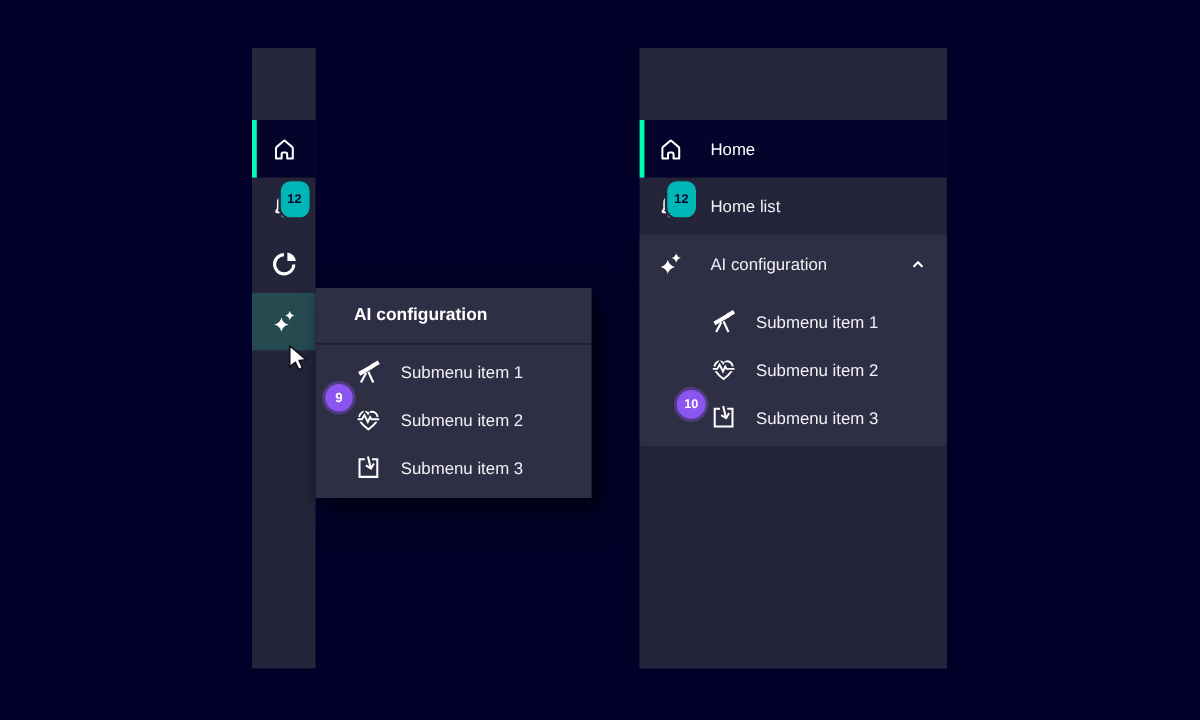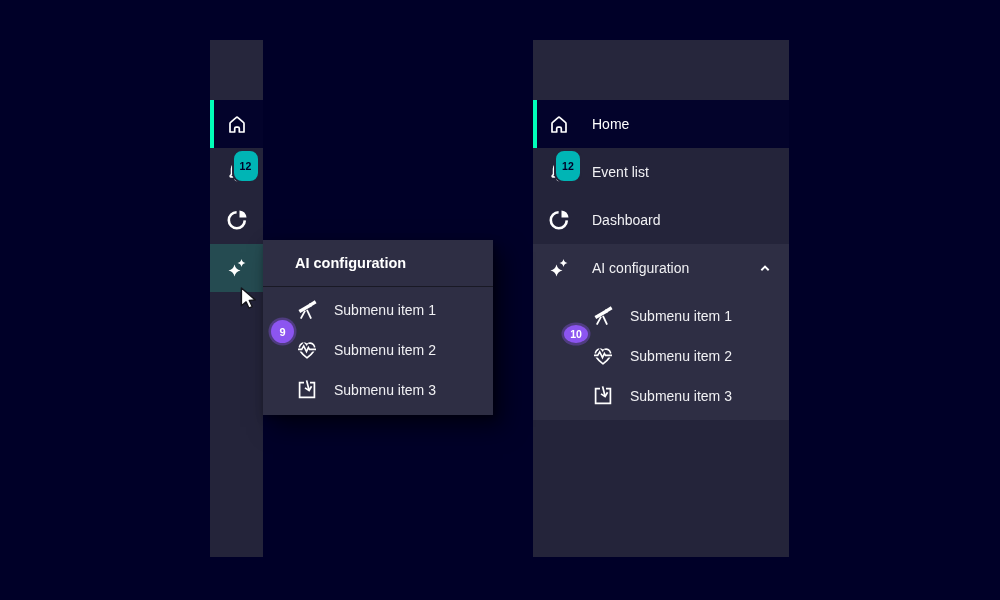--- a/index.html
+++ b/index.html
@@ -45,21 +45,21 @@
   .submenu{padding:4px 0;}
   .sub-item{height:40px;display:flex;align-items:center;padding-left:58px;gap:15px;
             font-size:14px;color:#f1f1f4;cursor:pointer;}
   .nav-filler{flex:1;background:#24243a;}
 
   
   .step-badge{position:absolute;border-radius:50%;background:#8c55f0;color:#fff;font-weight:700;
               display:flex;align-items:center;justify-content:center;z-index:5;
               box-shadow:0 0 0 2.5px rgba(140,85,240,.35);}
   .step-9{left:271px;top:320px;width:23px;height:23px;font-size:11px;}
-  .step-10{left:564px;top:325px;width:24px;height:18px;font-size:10.5px;}
+  .step-10{left:564px;top:325px;width:24px;height:24px;font-size:10.5px;}
   .cursor{position:absolute;left:236px;top:285px;z-index:6;}
 </style>
 </head>
 <body>
 
 <div class="stage">
 
   <aside class="rail">
     <div class="rail-header"></div>
 
@@ -162,32 +162,23 @@
     <div class="nav-item">
       <span class="icon-wrap">
         <span class="icon">
           <svg width="24" height="24" viewBox="0 0 24 24" fill="none" stroke="#fff" stroke-width="1.7" stroke-linejoin="round">
             <path d="M12 3.4c-3.1 0-5.4 2.3-5.4 5.4v4.6c0 .9-.4 1.6-1.2 2.3-.4.4-.2 1.1.4 1.1h12.4c.6 0 .8-.7.4-1.1-.8-.7-1.2-1.4-1.2-2.3V8.8c0-3.1-2.3-5.4-5.4-5.4z"></path>
             <path d="M10.2 18.6c0 1 .8 1.8 1.8 1.8s1.8-.8 1.8-1.8" stroke-linecap="round"></path>
           </svg>
         </span>
         <span class="notif">12</span>
       </span>
-      <span class="label">Event list</span>
-    </div>
-
-    <div class="nav-item">
-      <span class="icon">
-        <svg width="24" height="24" viewBox="0 0 24 24">
-          <path d="M11.6 4.2a8 8 0 1 0 8.2 8.2" fill="none" stroke="#fff" stroke-width="2.6"></path>
-          <path d="M14.5 9.5V2.5a8 8 0 0 1 7 7h-7z" fill="#fff"></path>
-        </svg>
-      </span>
-      <span class="label">Dashboard</span>
-    </div>
+      <span class="label">Home list</span>
+    </div>
+
 
     <div class="nav-group">
       <div class="nav-item">
         <span class="icon">
           <svg width="24" height="24" viewBox="0 0 24 24" fill="#fff">
             <path d="M9.5 8.5 Q10.6 13.4 15.5 14.5 Q10.6 15.6 9.5 20.5 Q8.4 15.6 3.5 14.5 Q8.4 13.4 9.5 8.5 Z"></path>
             <path d="M16.5 3 Q17.2 6.3 20.5 7 Q17.2 7.7 16.5 11 Q15.8 7.7 12.5 7 Q15.8 6.3 16.5 3 Z"></path>
           </svg>
         </span>
         <span class="label">AI configuration</span>

